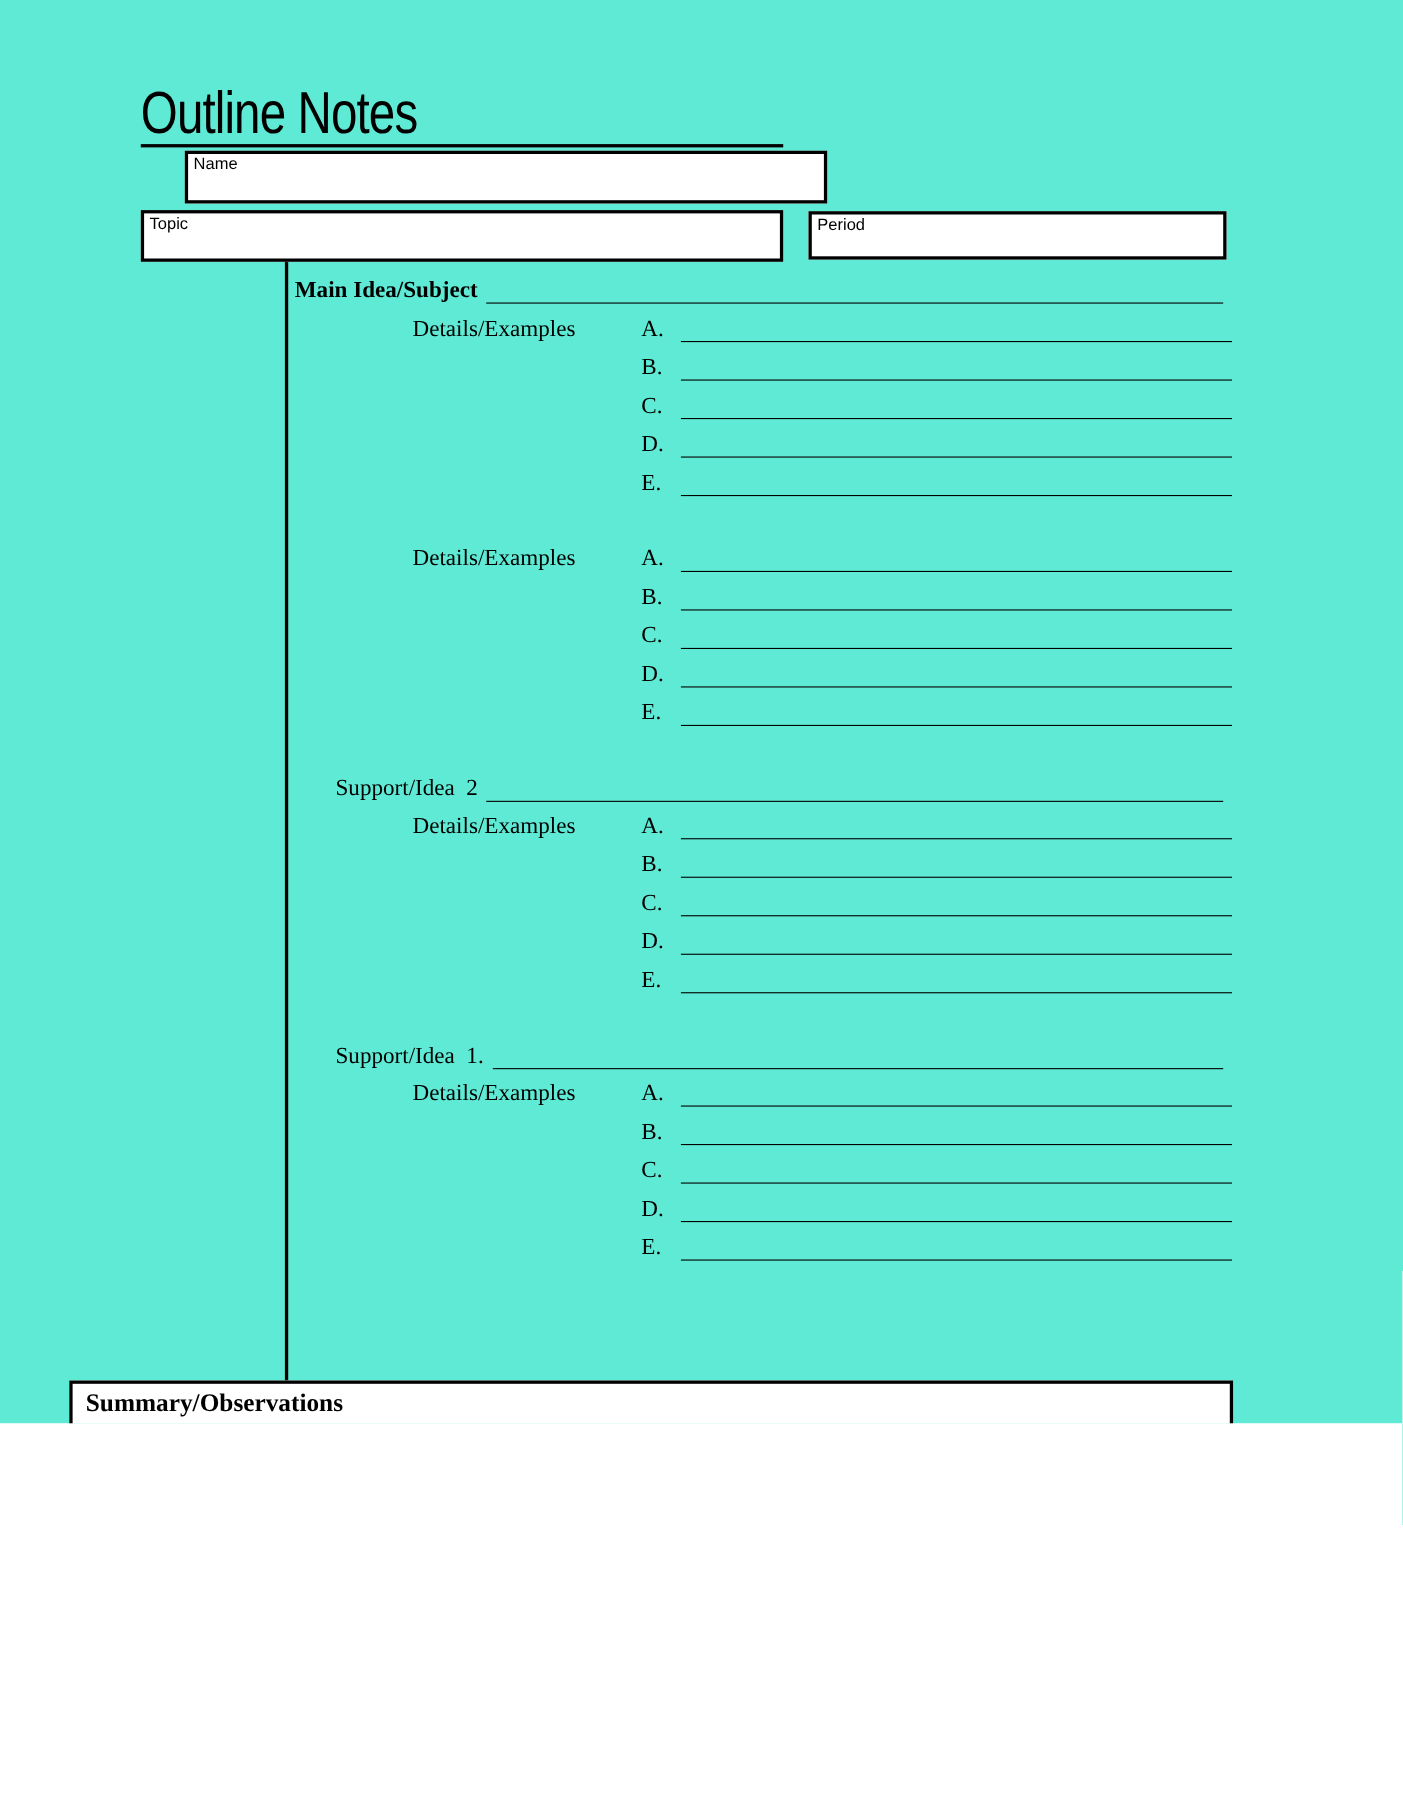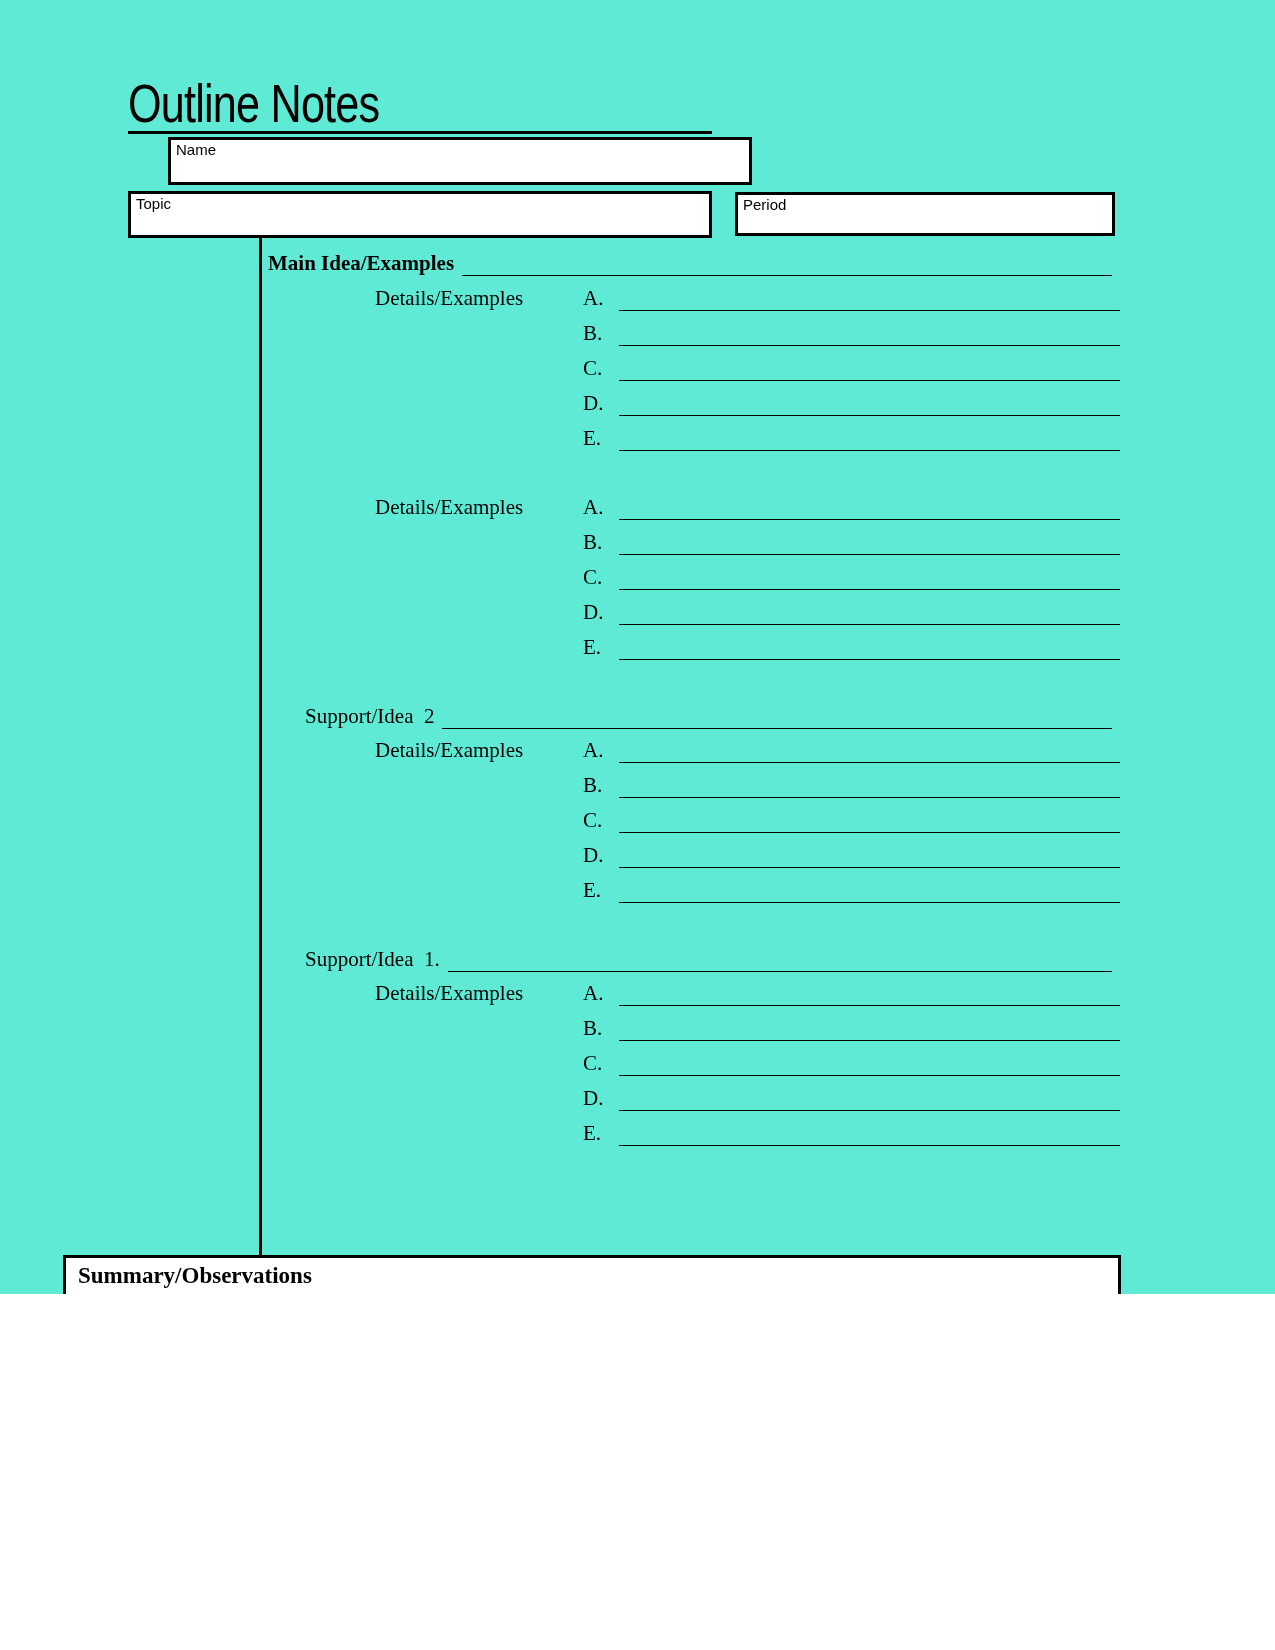--- a/index.html
+++ b/index.html
@@ -126,21 +126,21 @@
   </div>
   <div class="fieldbox" id="period-box">
     <span class="flabel">Period</span>
   </div>
 
   <div class="vline"></div>
 
   <div class="outline">
 
     <div class="row main-row">
-      <span class="lbl main-lbl">Main Idea/Examples</span>
+      <span class="lbl main-lbl">Main Idea/Subject</span>
       <div class="line"></div>
     </div>
 
     <div class="section">
       <div class="details">
         <span class="details-label">Details/Examples</span>
         <div class="letters">
           <div class="letter-row">
             <span class="letter">A.</span>
             <div class="line"></div>

